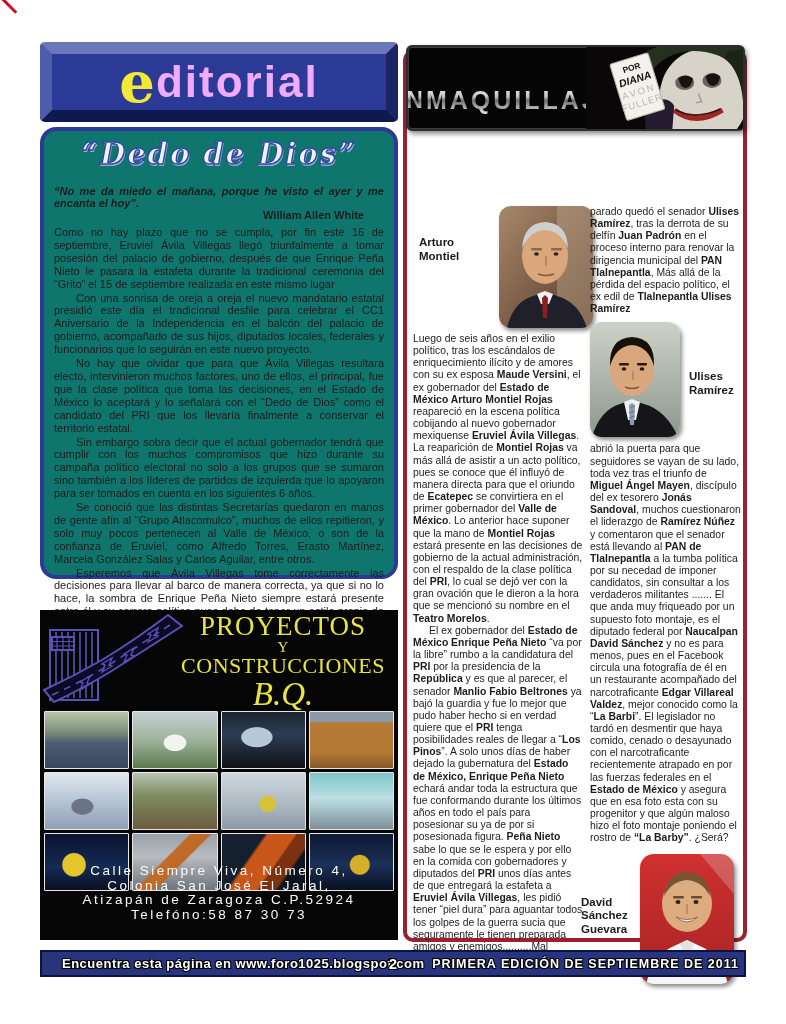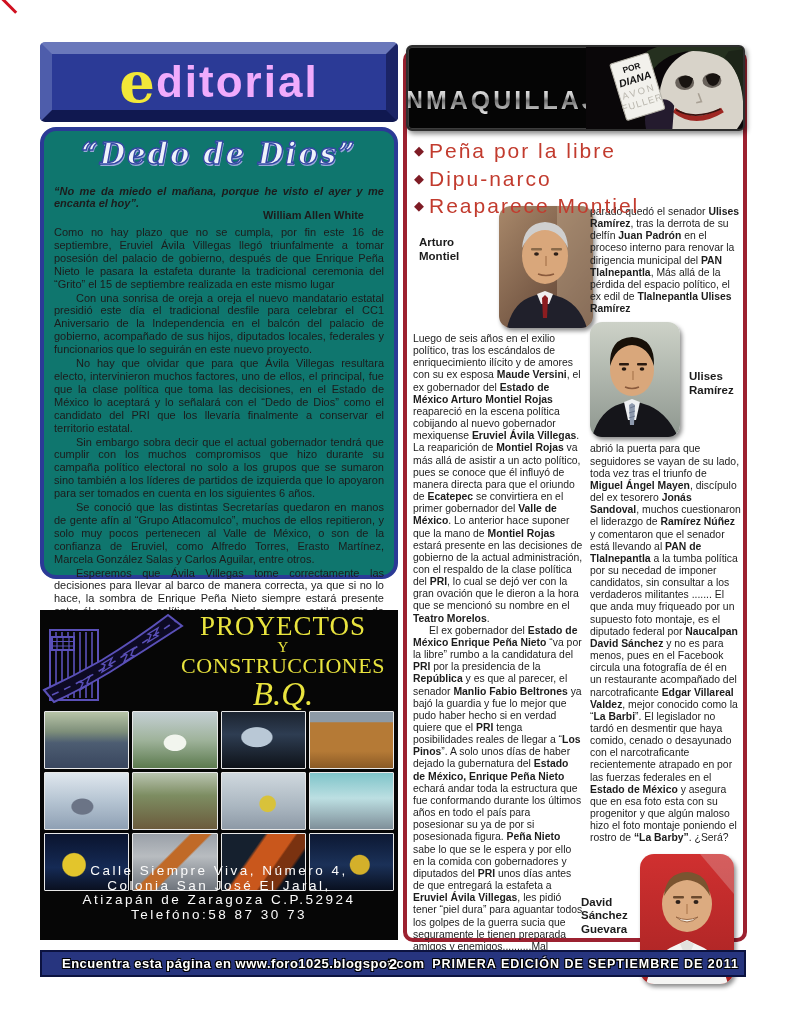--- a/index.html
+++ b/index.html
@@ -200,25 +200,20 @@
       <g transform="rotate(-17 48 42)">
         <rect x="30" y="14" width="38" height="56" rx="2" fill="#f2f1ec" stroke="#b5b2a8"></rect>
         <text x="49" y="26" text-anchor="middle" font-family="Liberation Sans, sans-serif" font-size="8" font-weight="bold" fill="#111">POR</text>
         <text x="49" y="38" text-anchor="middle" font-family="Liberation Sans, sans-serif" font-size="10" font-weight="bold" font-style="italic" fill="#111">DIANA</text>
         <text x="49" y="50" text-anchor="middle" font-family="Liberation Sans, sans-serif" font-size="9" letter-spacing="2" fill="#b9b6ad">AVON</text>
         <text x="49" y="61" text-anchor="middle" font-family="Liberation Sans, sans-serif" font-size="9" letter-spacing="1" fill="#b9b6ad">FULLER</text>
       </g>
     </svg>
   </div>
 
-  <div class="bullets">
-    <div class="bullet"><span class="dia">◆</span><span>Peña por la libre</span></div>
-    <div class="bullet"><span class="dia">◆</span><span>Dipu-narco</span></div>
-    <div class="bullet"><span class="dia">◆</span><span>Reaparece Montiel</span></div>
-  </div>
 
   <div id="col-left" class="artcol">
     <div class="row-montiel">
       <div class="cap cap-montiel">Arturo
 Montiel</div>
       <div class="photo photo-montiel">
         <svg viewBox="0 0 94 122" width="94" height="122">
           <defs>
             <linearGradient id="gM" x1="0" y1="0" x2="1" y2="1">
               <stop offset="0" stop-color="#a8886a"></stop>

